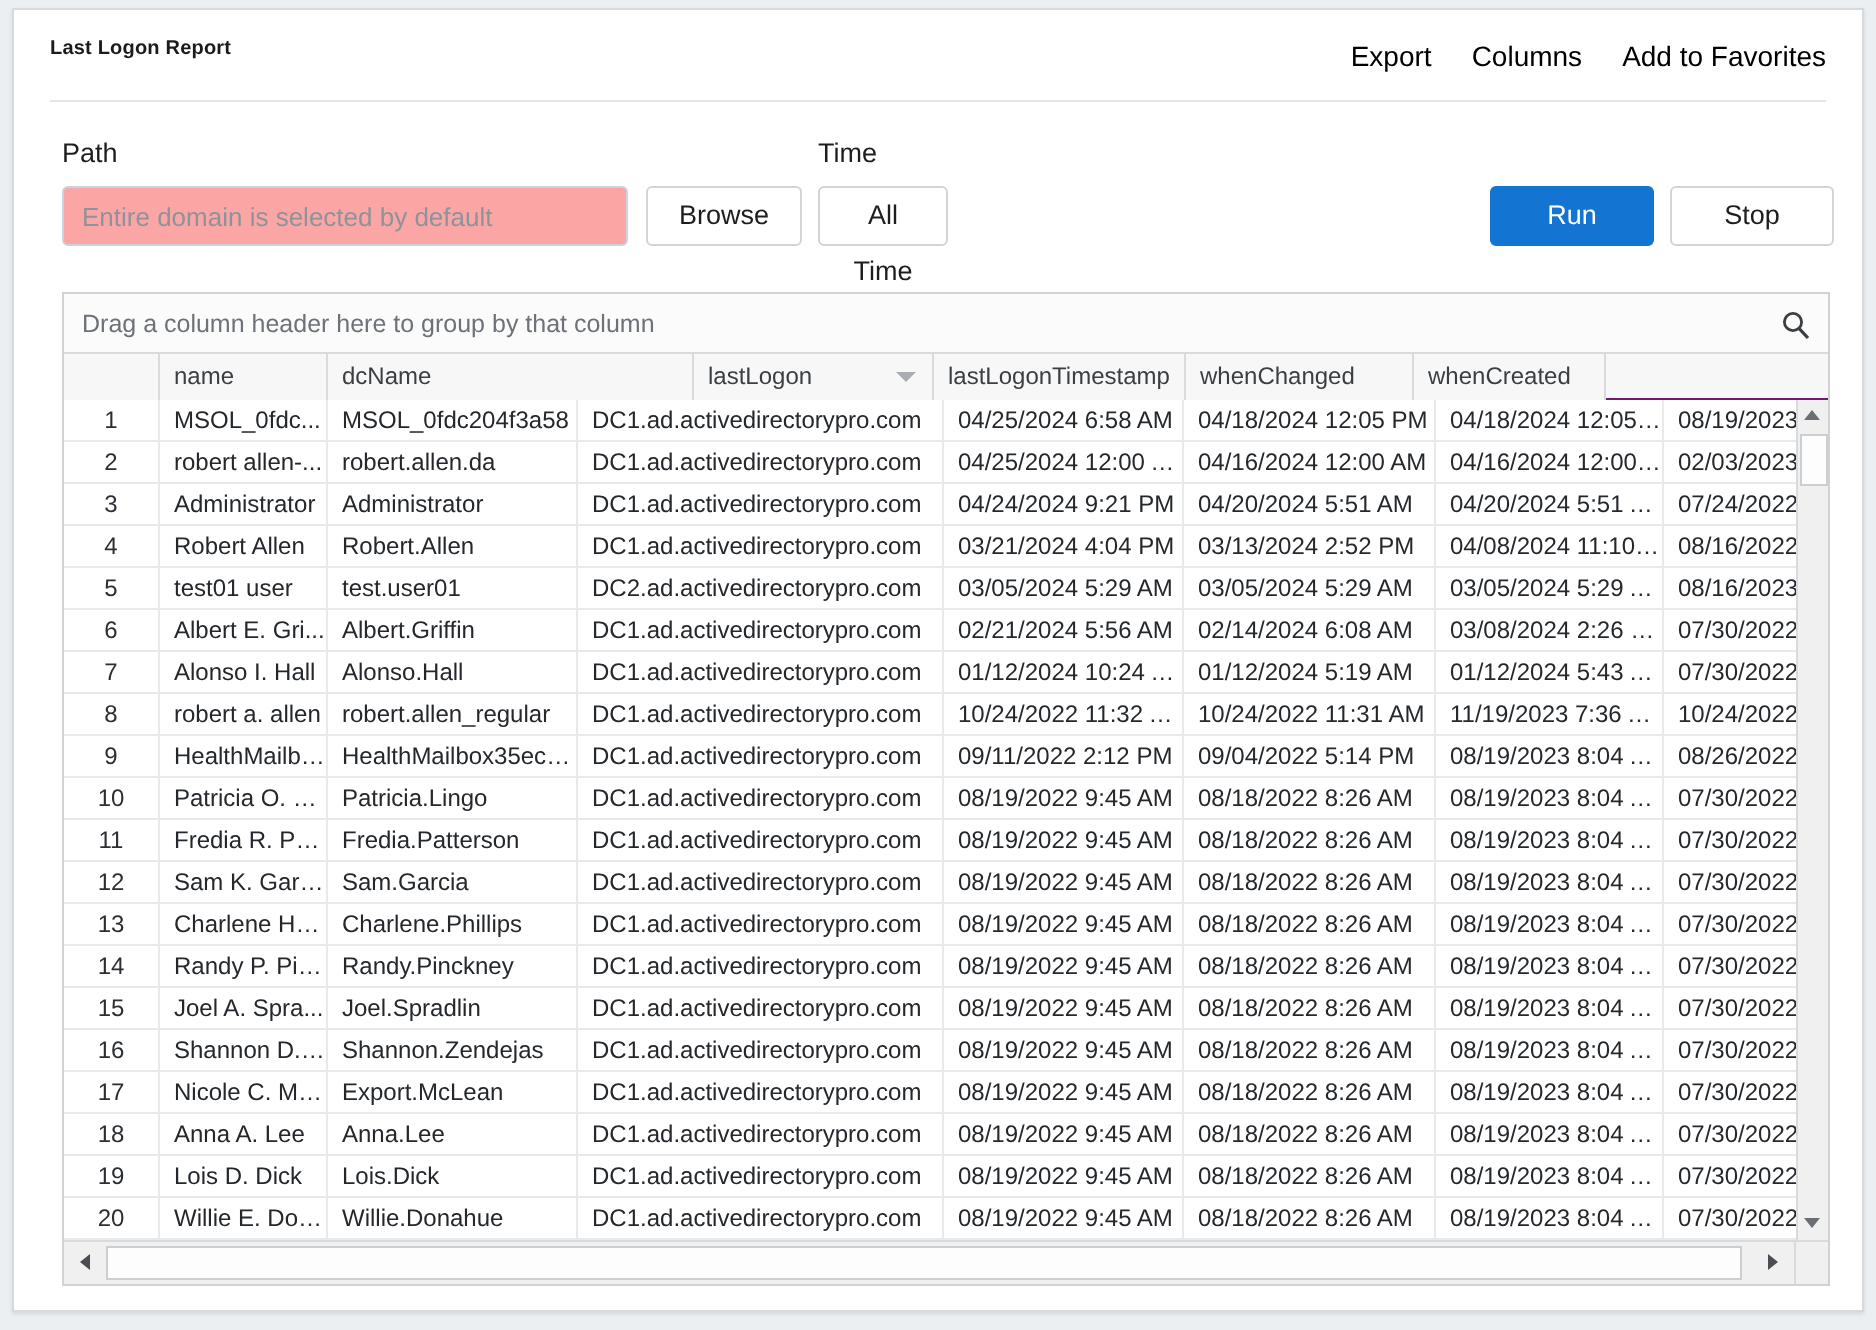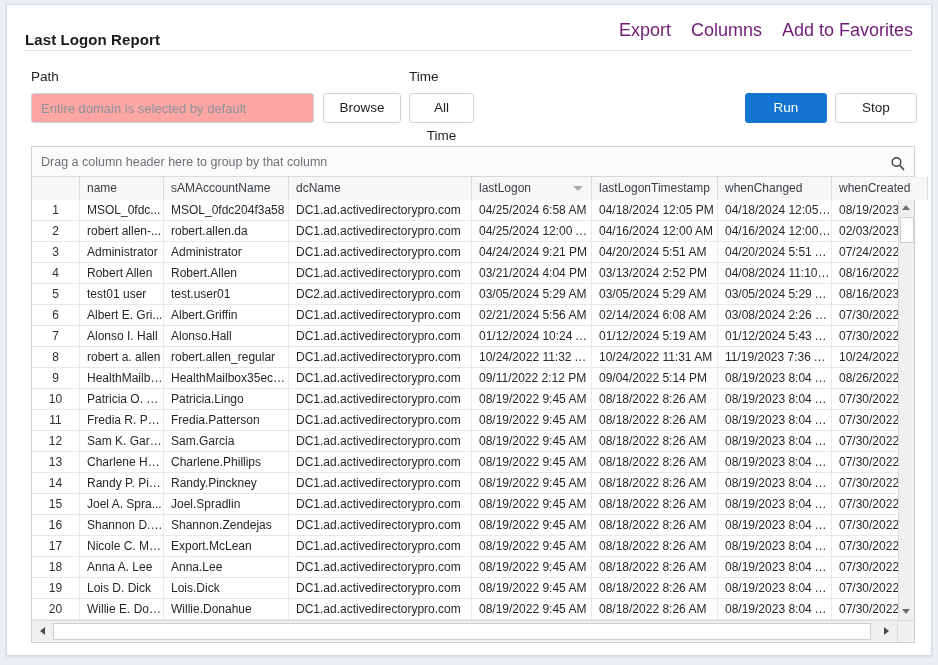--- a/index.html
+++ b/index.html
@@ -20,30 +20,30 @@
   }
 
   
   .hdr {
     position: relative;
     height: 46px;
     border-bottom: 1px solid #e3e5e7;
     margin: 0 18px;
   }
   .hdr-title {
-    position: absolute; left: 0; top: 26px;
-    font-size: 15px; font-weight: bold; color: #1b1b1b;
+    position: absolute; left: 0; top: 14px;
+    font-size: 10px; font-weight: bold; color: #1b1b1b;
     letter-spacing: .1px;
   }
   .hdr-actions {
     position: absolute; right: 0; top: 15px;
     display: flex; gap: 20px;
   }
   .hdr-link {
-    font-size: 18px; color: #701a75; cursor: pointer;
+    font-size: 14px; color: #000000; cursor: pointer;
     text-decoration: none;
   }
 
   
   .filters {
     position: relative;
     height: 82px;
     margin: 0 18px;
   }
   .lbl {
@@ -285,21 +285,20 @@
         <svg width="18" height="18" viewBox="0 0 18 18">
           <circle cx="7.5" cy="7" r="4.3" fill="none" stroke="#3b3f43" stroke-width="1.4"></circle>
           <line x1="10.6" y1="10.3" x2="15" y2="15" stroke="#3b3f43" stroke-width="1.6"></line>
         </svg>
       </span>
     </div>
 
     <div class="grid-head">
       <div class="hcell rownum c0"></div>
       <div class="hcell c1">name</div>
-      <div class="hcell c2">sAMAccountName</div>
       <div class="hcell c3">dcName</div>
       <div class="hcell c4">
         <span>lastLogon</span>
         <span class="sort-caret"></span>
       </div>
       <div class="hcell c5">lastLogonTimestamp</div>
       <div class="hcell c6">whenChanged</div>
       <div class="hcell c7">whenCreated</div>
     </div>
 

